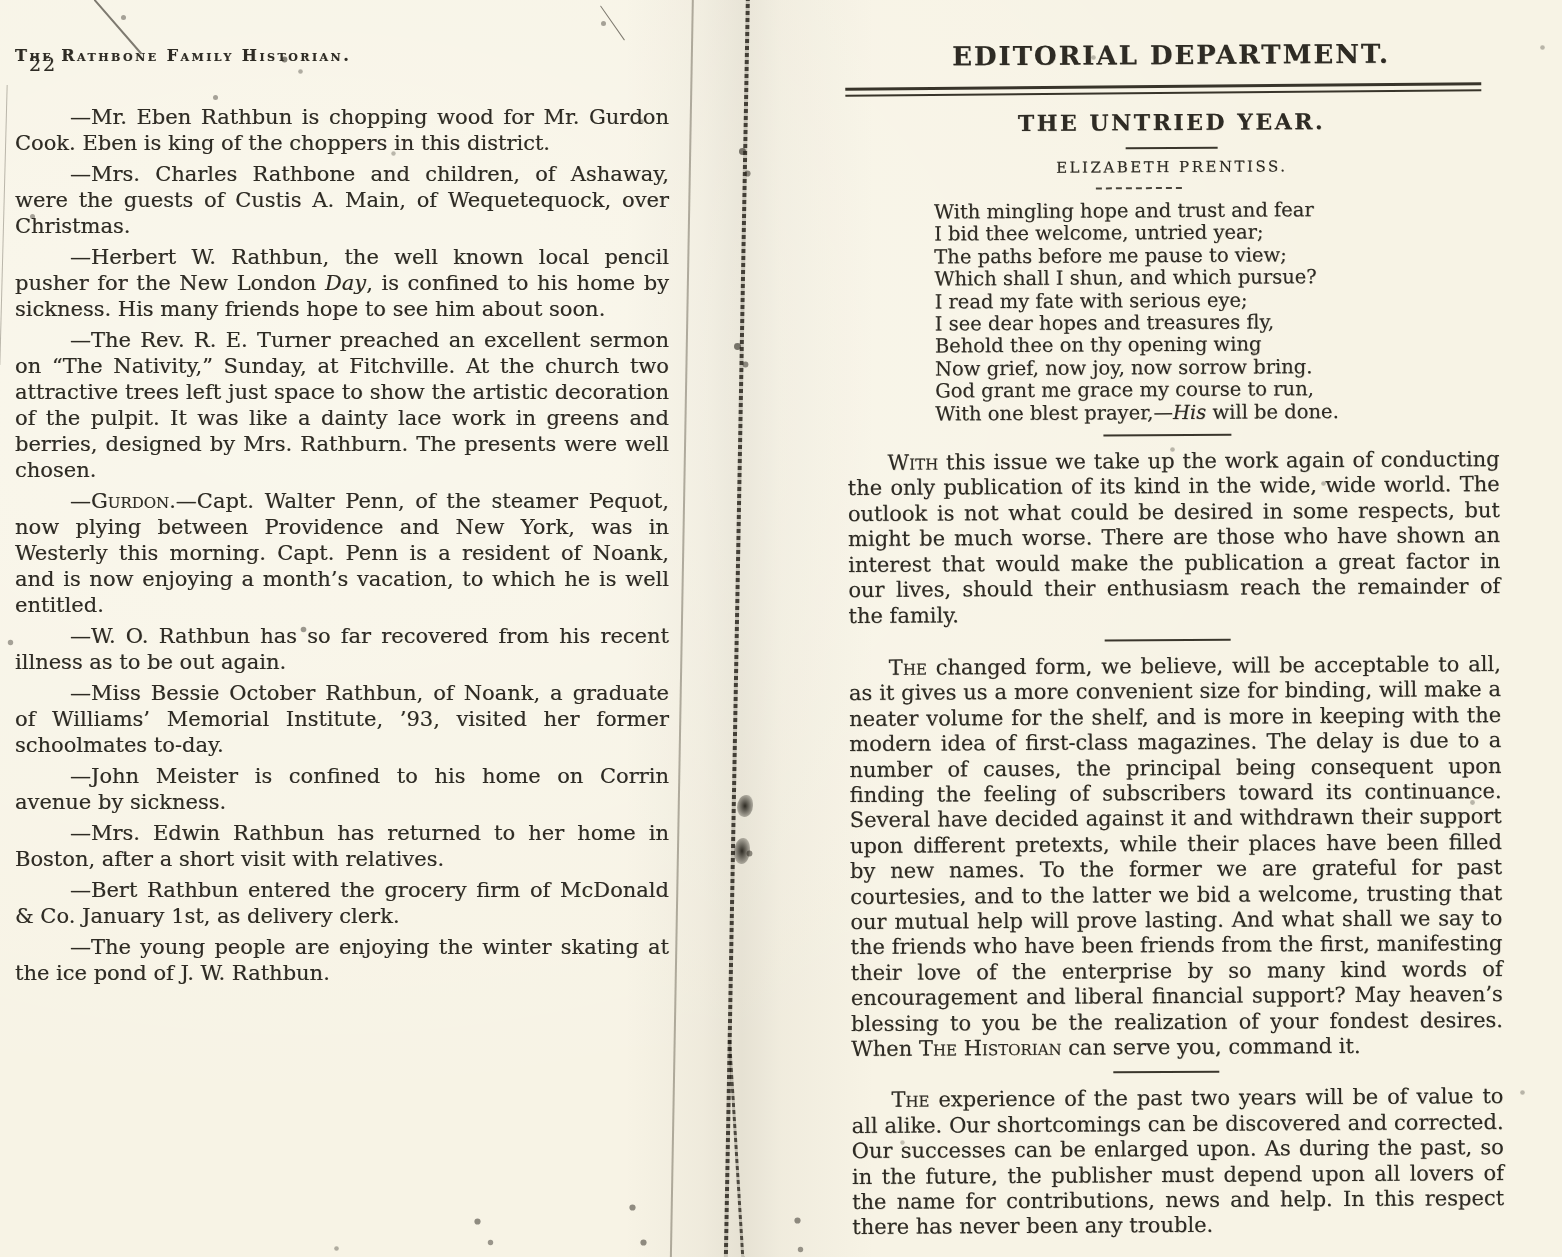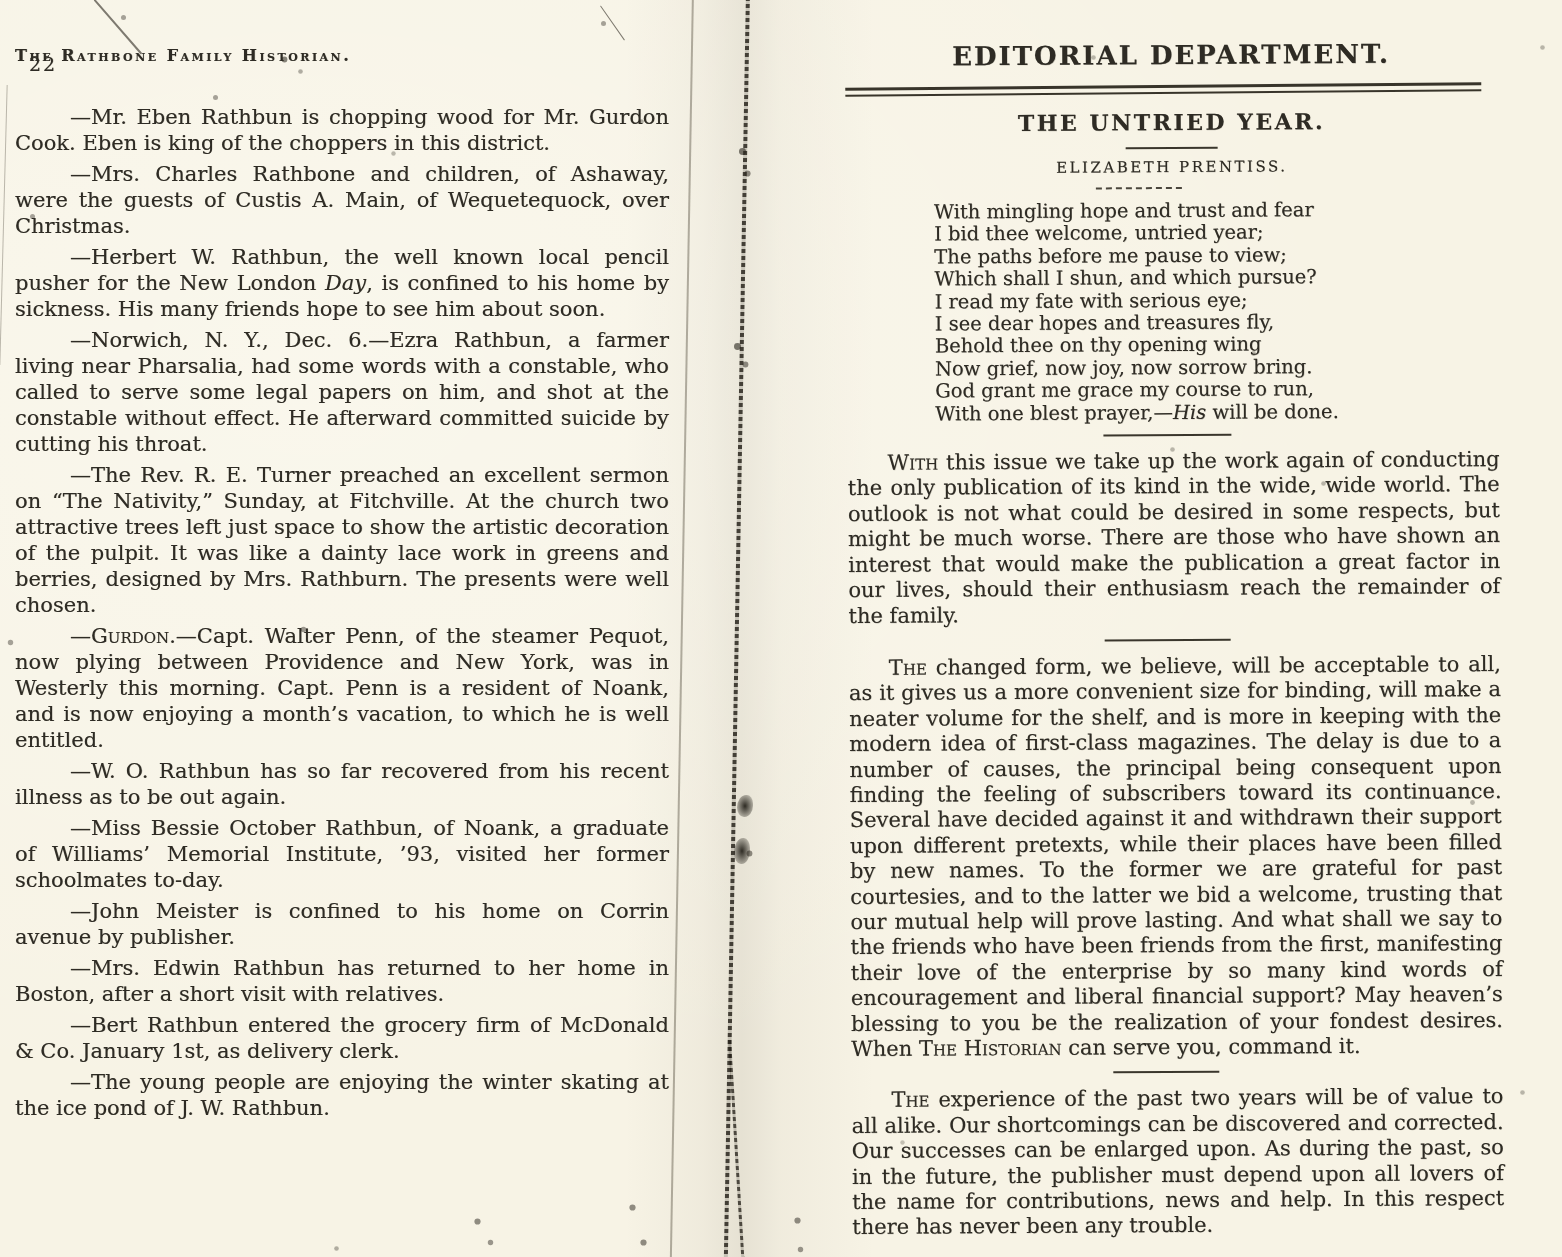--- a/index.html
+++ b/index.html
@@ -90,26 +90,25 @@
 
   <div>
     <div class="lp-header">
       <span class="page-num ink">22</span>
       <span class="lp-title ink">The Rathbone Family Historian.</span>
     </div>
     <div class="lp-body ink">
       <p>—Mr. Eben Rathbun is chopping wood for Mr. Gurdon Cook. Eben is king of the choppers in this district.</p>
       <p>—Mrs. Charles Rathbone and children, of Ashaway, were the guests of Custis A. Main, of Wequetequock, over Christmas.</p>
       <p>—Herbert W. Rathbun, the well known local pencil pusher for the New London <i>Day</i>, is confined to his home by sickness. His many friends hope to see him about soon.</p>
-      <p>—Norwich, N. Y., Dec. 6.—Ezra Rathbun, a farmer living near Pharsalia, had some words with a constable, who called to serve some legal papers on him, and shot at the constable without effect. He afterward committed suicide by cutting his throat.</p>
       <p>—The Rev. R. E. Turner preached an excellent sermon on “The Nativity,” Sunday, at Fitchville. At the church two attractive trees left just space to show the artistic decoration of the pulpit. It was like a dainty lace work in greens and berries, designed by Mrs. Rathburn. The presents were well chosen.</p>
       <p>—<span class="sc">Gurdon.</span>—Capt. Walter Penn, of the steamer Pequot, now plying between Providence and New York, was in Westerly this morning. Capt. Penn is a resident of Noank, and is now enjoying a month’s vacation, to which he is well entitled.</p>
       <p>—W. O. Rathbun has so far recovered from his recent illness as to be out again.</p>
       <p>—Miss Bessie October Rathbun, of Noank, a graduate of Williams’ Memorial Institute, ’93, visited her former schoolmates to-day.</p>
-      <p>—John Meister is confined to his home on Corrin avenue by publisher.</p>
+      <p>—John Meister is confined to his home on Corrin avenue by sickness.</p>
       <p>—Mrs. Edwin Rathbun has returned to her home in Boston, after a short visit with relatives.</p>
       <p>—Bert Rathbun entered the grocery firm of McDonald &amp; Co. January 1st, as delivery clerk.</p>
       <p>—The young people are enjoying the winter skating at the ice pond of J. W. Rathbun.</p>
     </div>
   </div>
 
   <div class="gutter-thin"></div>
   <div class="gutter-crease"></div>
   <div class="gutter-crease2"></div>
   <div class="gutter-blob" style="left:737px;top:795px;"></div>

